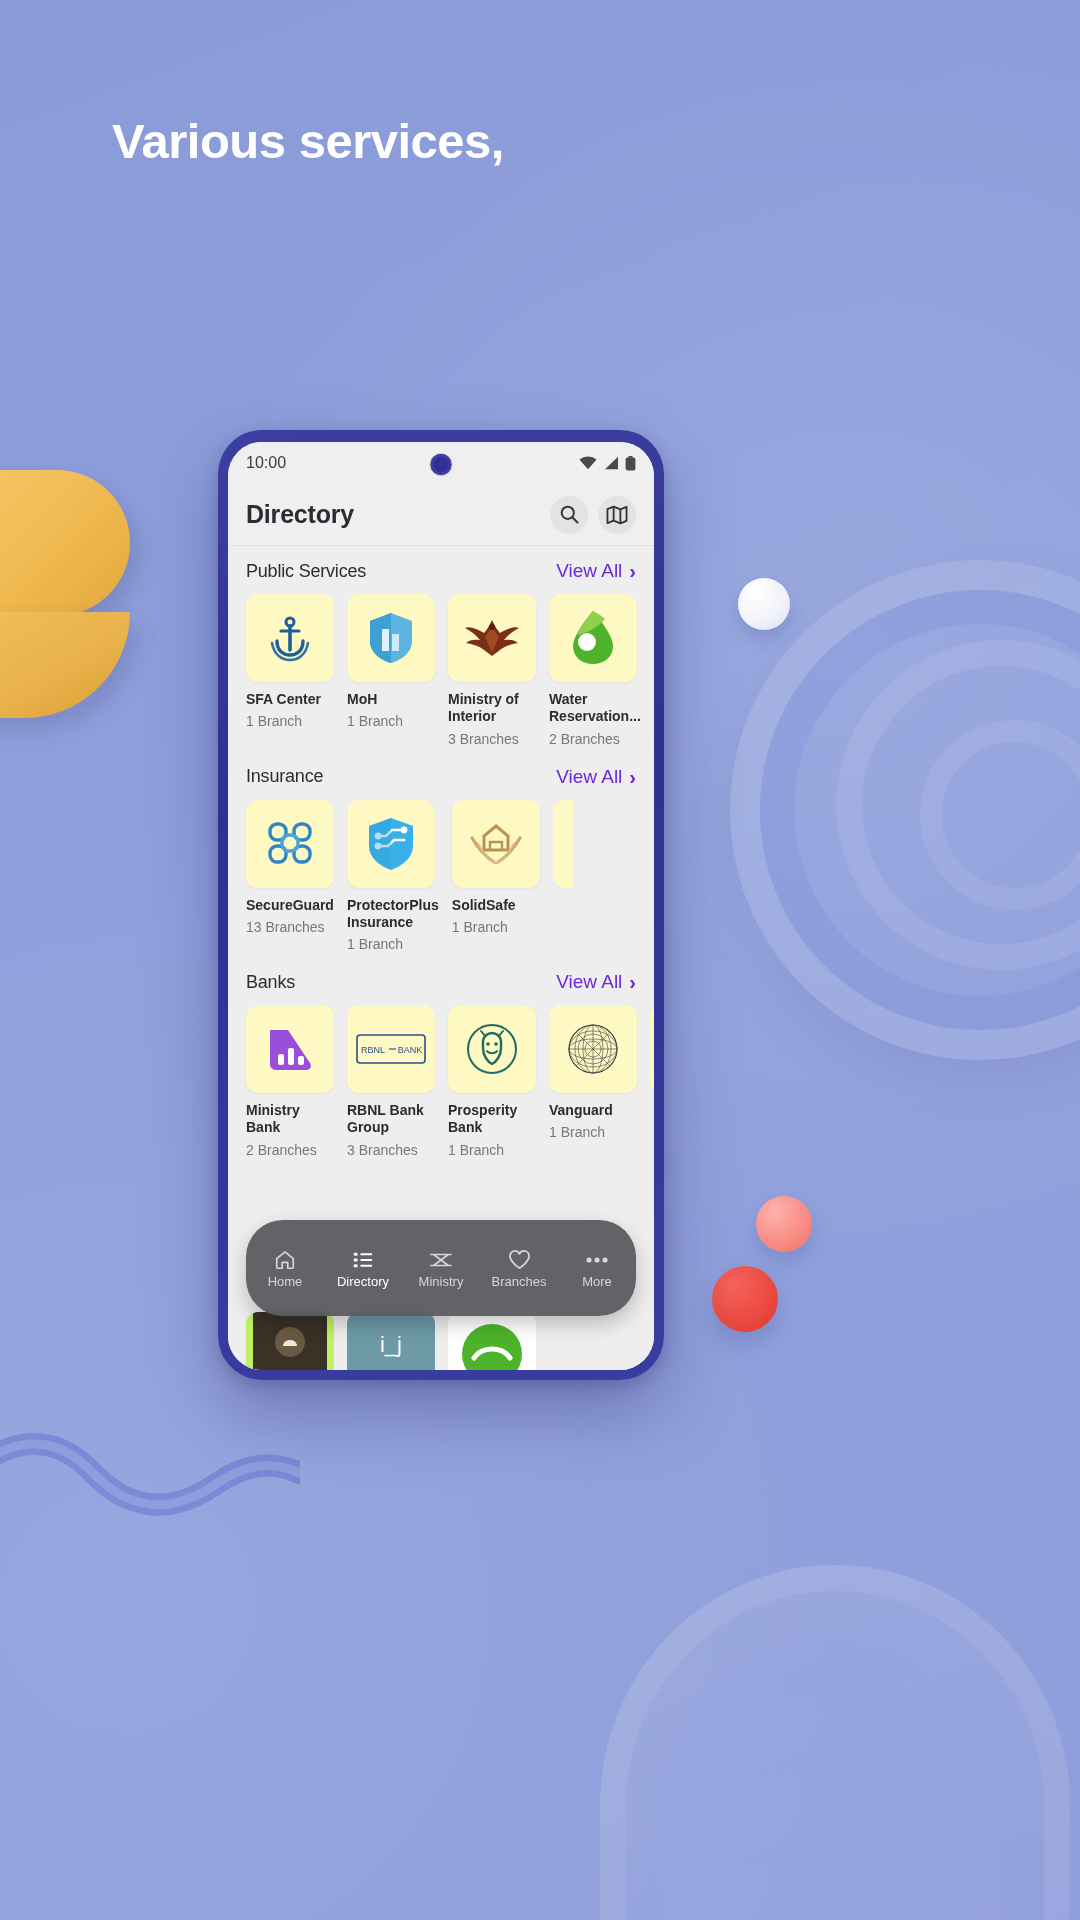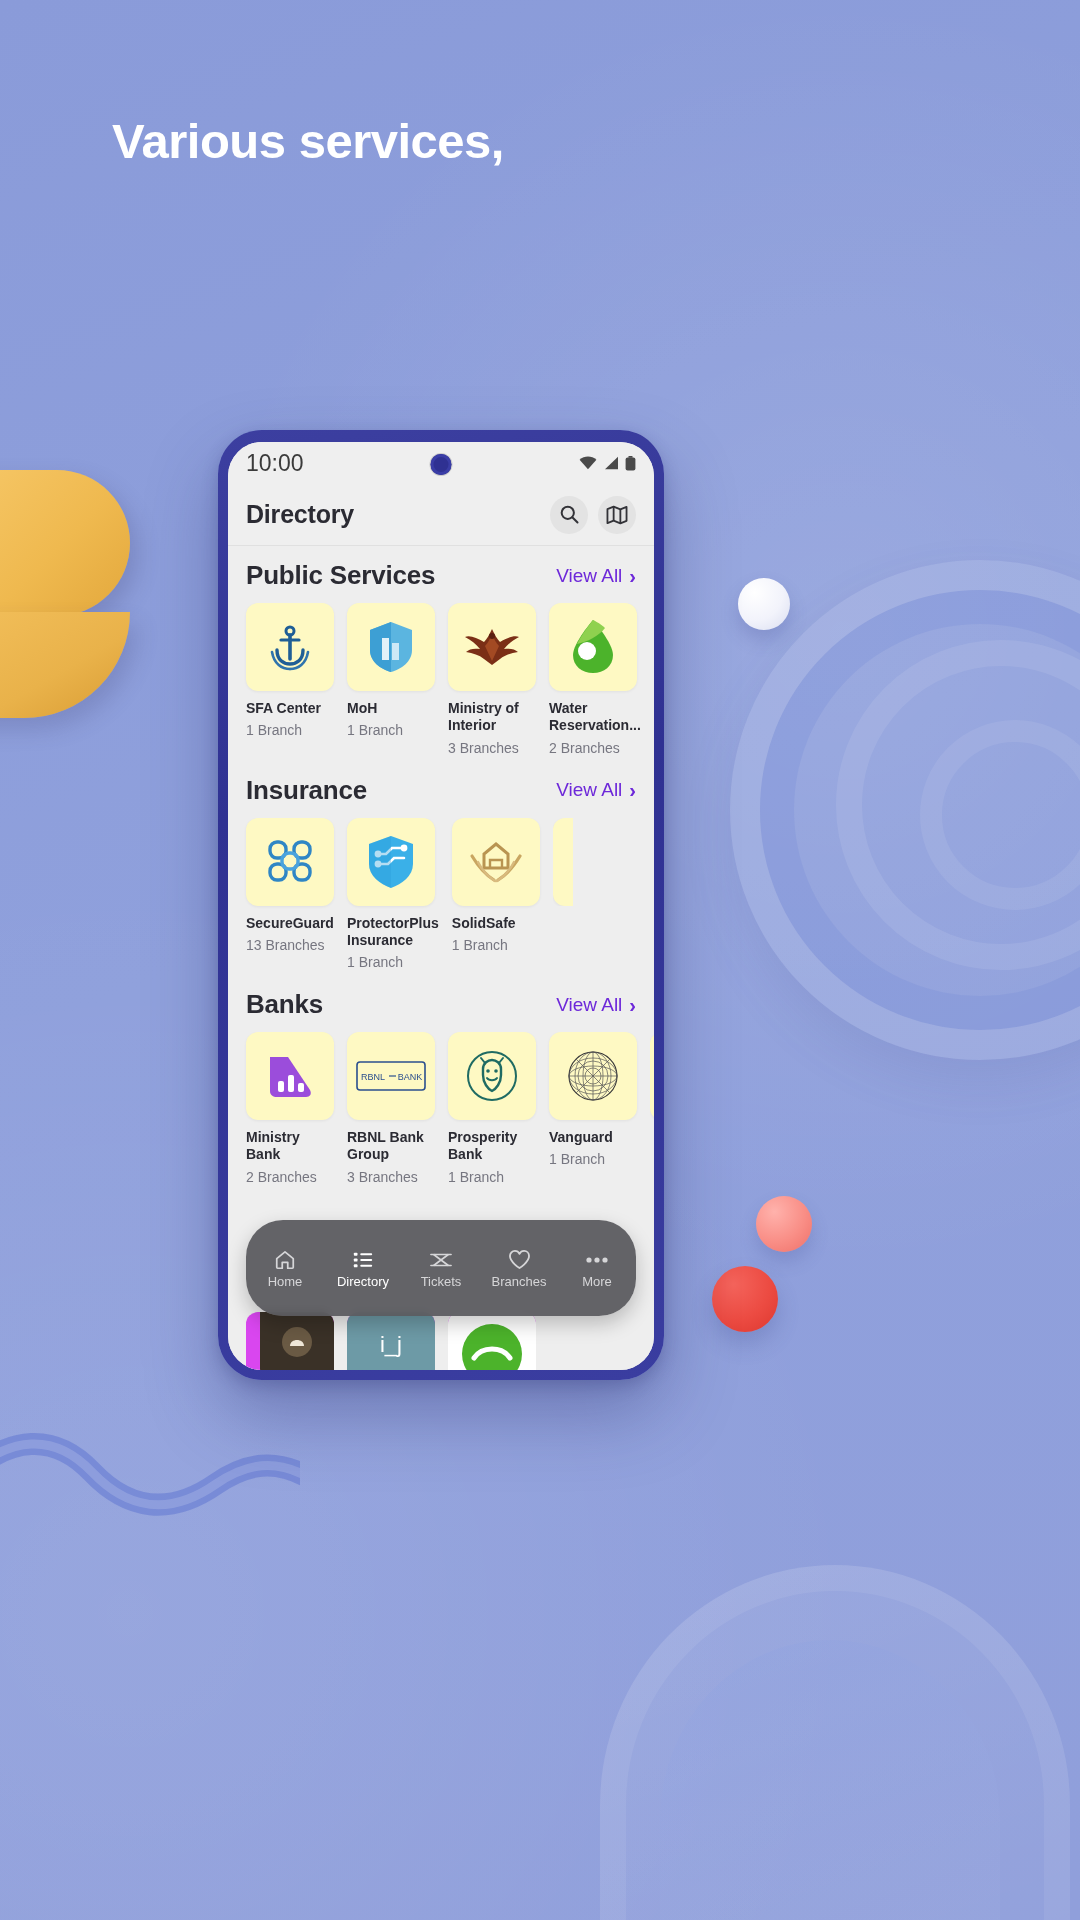--- a/index.html
+++ b/index.html
@@ -100,21 +100,21 @@
     background:#eeeeee;
     display:flex; flex-direction:column;
   }
 
   
   .statusbar{
     height:42px; flex:0 0 42px; position:relative;
     display:flex; align-items:center; justify-content:space-between;
     padding:0 18px; background:#efefef;
   }
-  .status-time{ font-size:23px; color:#3b3b3b; font-weight:400; }
+  .status-time{ font-size:16px; color:#3b3b3b; font-weight:400; }
   .punch{
     position:absolute; left:50%; top:12px; transform:translateX(-50%);
     width:21px; height:21px; border-radius:50%;
     background:#2f3192; box-shadow: inset 0 0 0 3px #3a3da6, 0 0 0 1px rgba(0,0,0,.15);
   }
   .status-icons{ display:flex; align-items:center; gap:6px; }
   .status-icons svg{ display:block; }
 
   
   .appbar{
@@ -131,21 +131,21 @@
 
   
   .content{
     flex:1 1 auto; background:#eeeeee; overflow:hidden; position:relative;
   }
   .section{ padding:14px 0 4px 0; }
   .section-head{
     display:flex; align-items:center; justify-content:space-between;
     padding:0 18px; margin-bottom:12px;
   }
-  .section-title{ font-size:26px; font-weight:700; color:#2b2b33; letter-spacing:-.2px; }
+  .section-title{ font-size:18px; font-weight:400; color:#2b2b33; letter-spacing:-.2px; }
   .view-all{
     display:flex; align-items:center; gap:7px;
     font-size:19px; color:#6d28d9; font-weight:500;
   }
   .view-all .chev{ font-size:20px; font-weight:700; line-height:1; }
 
   .row{
     display:flex; gap:13px; padding:0 18px; align-items:flex-start;
     overflow:hidden;
   }
@@ -177,22 +177,22 @@
   .nav-item.active{ color:#ffffff; }
   .nav-label{ font-size:13px; line-height:1; }
   .nav-ico{ height:22px; display:flex; align-items:center; }
 
   
   .peek-row{
     position:absolute; left:18px; right:0; bottom:-2px;
     display:flex; gap:13px;
   }
   .peek-tile{
-    width:88px; height:60px; border-radius:12px 12px 0 0; background:#d946ef;
-    display:flex; align-items:flex-start; justify-content:flex-end; overflow:hidden;
+    width:88px; height:60px; border-radius:12px 12px 0 0; background:#bef264;
+    display:flex; align-items:flex-start; justify-content:center; overflow:hidden;
   }
 </style>
 </head>
 <body>
 
 <div class="bg">
   <div class="deco yellow-top"></div>
   <div class="deco yellow-bot"></div>
   <div class="deco ring"></div>
   <div class="deco ring2"></div>
@@ -514,21 +514,21 @@
           <span class="nav-label">Directory</span>
         </div>
 
         <div class="nav-item">
           <span class="nav-ico">
             <svg width="24" height="22" viewBox="0 0 26 24" fill="none" stroke="currentColor" stroke-width="1.8">
               <path d="M2 6 L24 6 M2 18 L24 18" stroke-linecap="round"></path>
               <path d="M5 6 L13 12 L5 18 M21 6 L13 12 L21 18" stroke-linejoin="round"></path>
             </svg>
           </span>
-          <span class="nav-label">Tickets</span>
+          <span class="nav-label">Ministry</span>
         </div>
 
         <div class="nav-item">
           <span class="nav-ico">
             <svg width="23" height="21" viewBox="0 0 24 22" fill="none" stroke="currentColor" stroke-width="1.9">
               <path d="M12 20 C12 20, 2 13.6, 2 7.4 C2 4.2, 4.4 2, 7.2 2 C9.3 2, 11.1 3.3, 12 5.1 C12.9 3.3, 14.7 2, 16.8 2 C19.6 2, 22 4.2, 22 7.4 C22 13.6, 12 20, 12 20 Z" stroke-linejoin="round"></path>
             </svg>
           </span>
           <span class="nav-label">Branches</span>
         </div>

